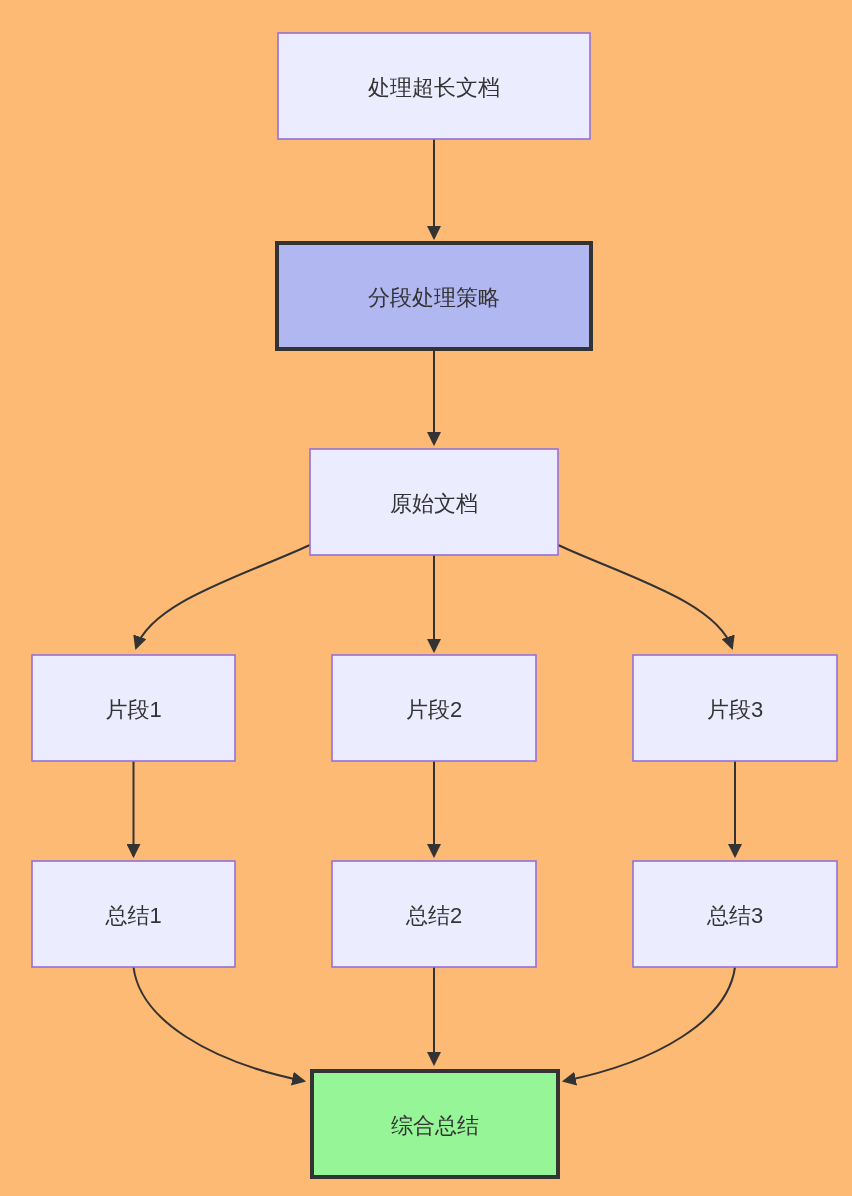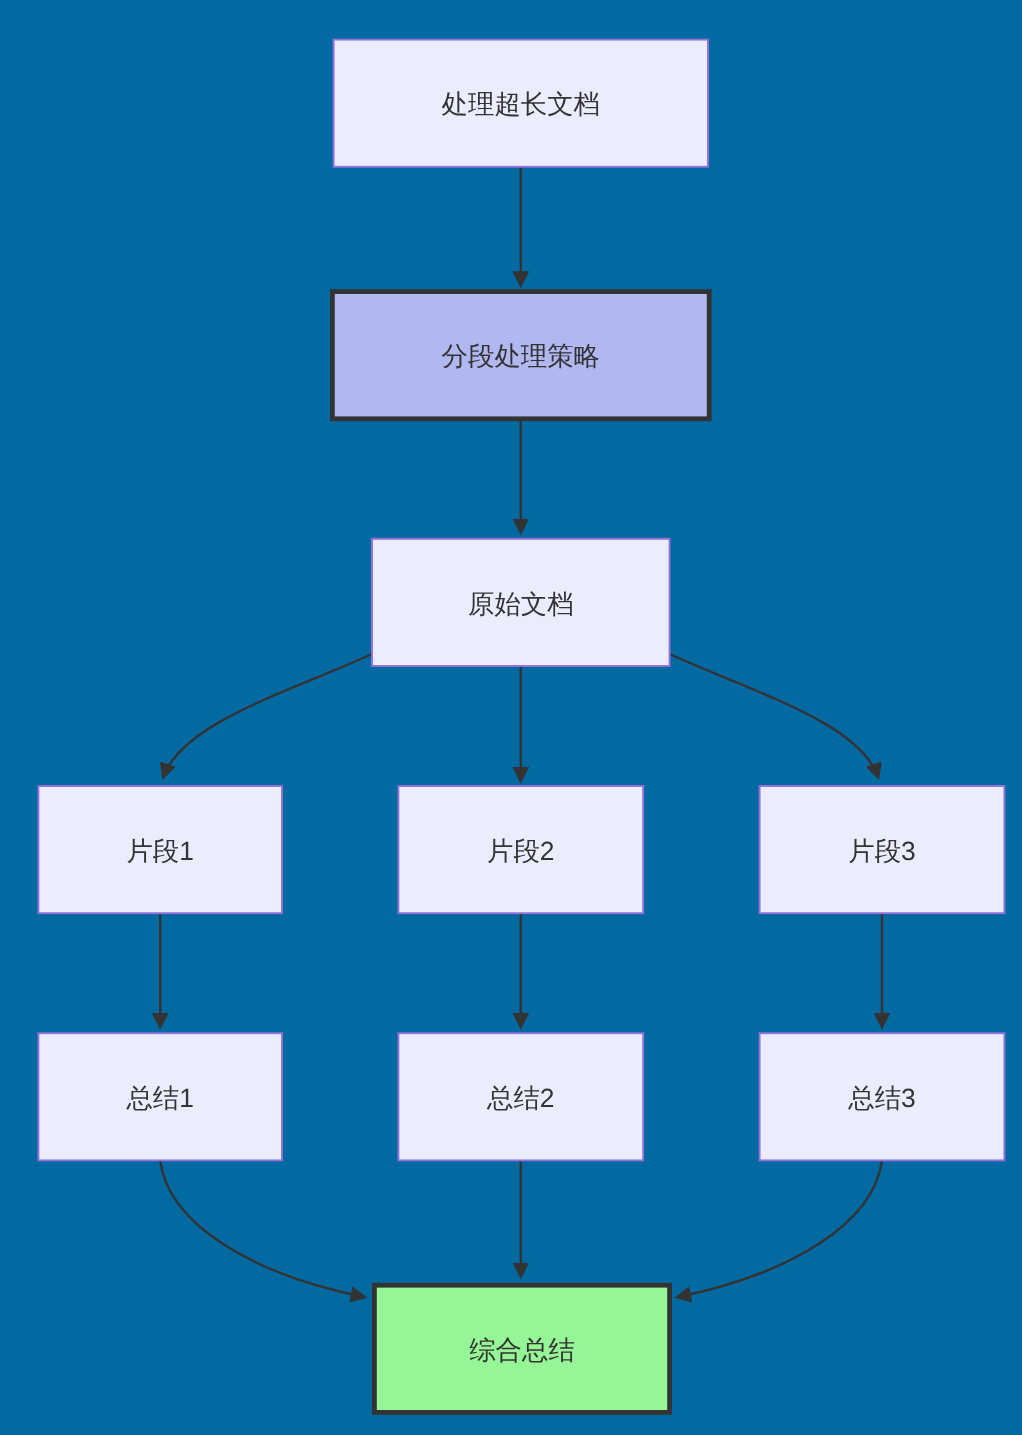--- a/index.html
+++ b/index.html
@@ -4,21 +4,21 @@
 <style>
   html, body {
     margin: 0;
     padding: 0;
     background: #ffffff;
   }
   .stage {
     width: 852px;
     height: 1196px;
     position: relative;
-    background: #0369a1;
+    background: #fdba74;
     font-family: "Liberation Sans", sans-serif;
   }
   svg { display: block; }
   .node-default {
     fill: #ECECFF;
     stroke: #9370DB;
     stroke-width: 1.6;
   }
   .node-accent {
     fill: #B1B7F0;

